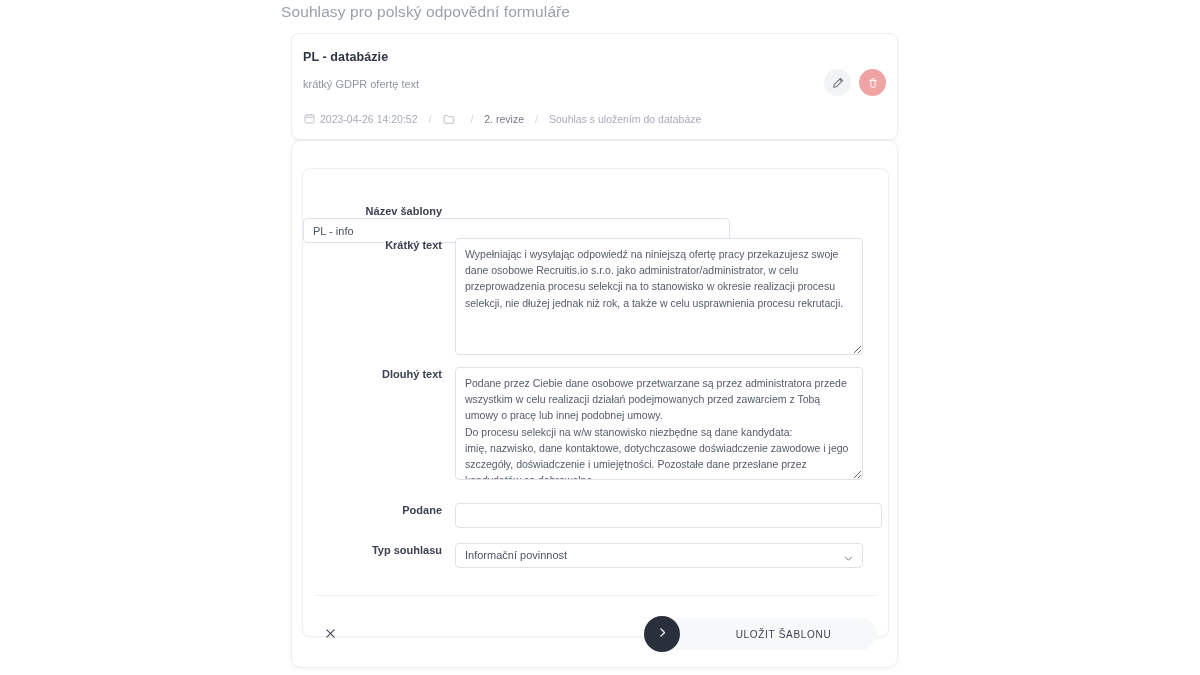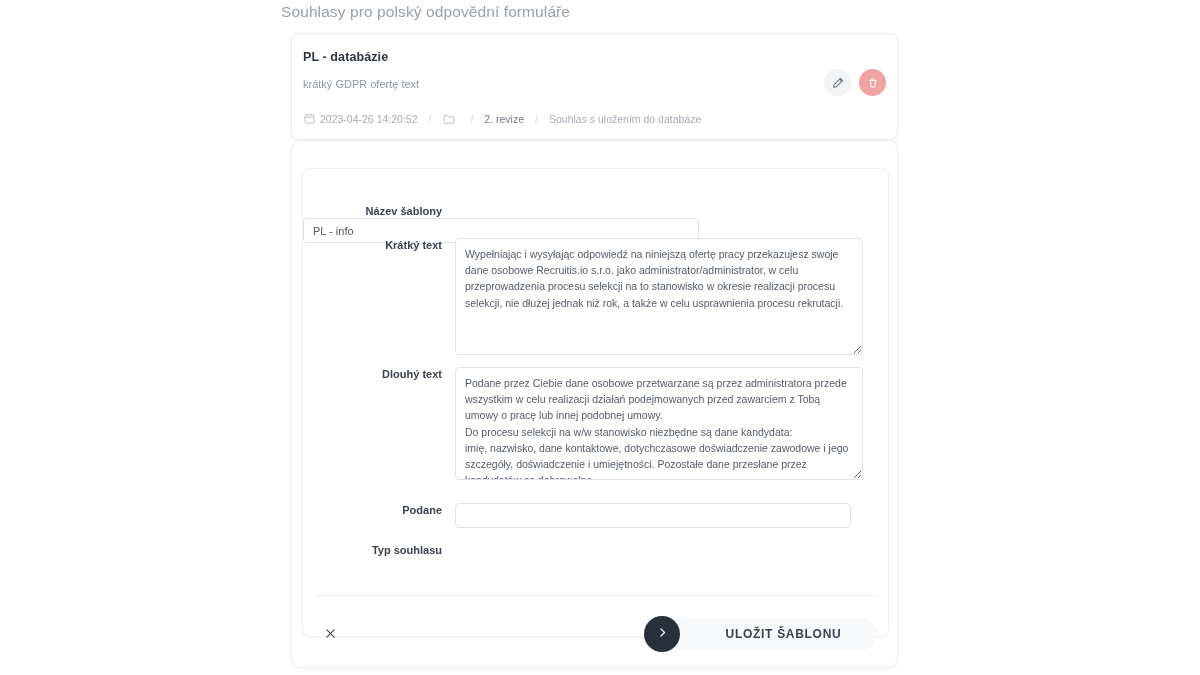--- a/index.html
+++ b/index.html
@@ -151,21 +151,21 @@
     padding-right: 13px;
     font-size: 11px;
     font-weight: bold;
     color: #3b4151;
     box-sizing: border-box;
     line-height: 14px;
   }
   .f-control { flex: 1; }
 
   .text-input {
-    width: 396px;
+    width: 427px;
     height: 25px;
     border: 1px solid #dfe2e8;
     border-radius: 4px;
     background: #ffffff;
     box-sizing: border-box;
     font-family: "Liberation Sans", sans-serif;
     font-size: 11px;
     color: #4d5462;
     padding: 0 9px;
     outline: none;
@@ -264,22 +264,22 @@
     width: 213px;
     height: 32px;
     background: #f7f8f9;
     border-radius: 16px;
     display: flex;
     align-items: center;
     justify-content: center;
     cursor: pointer;
   }
   .save-pill-label {
-    font-size: 12px;
-    font-weight: bold;
+    font-size: 10px;
+    font-weight: normal;
     color: #3b4151;
     letter-spacing: 0.7px;
     padding-left: 26px;
   }
   .save-circle {
     position: absolute;
     left: 0;
     top: 0;
     width: 36px;
     height: 36px;
@@ -376,20 +376,32 @@
 
       <div class="form-row" style="left:0; top:334px;">
         <div class="f-label">Podane</div>
         <div class="f-control">
           <input class="text-input" type="text" value="" style="">
         </div>
       </div>
 
       <div class="form-row" style="left:0; top:374px;">
         <div class="f-label">Typ souhlasu</div>
+        <div class="f-control">
+          <div class="select-wrap">
+            <select class="select-box">
+              <option>Informační povinnost</option>
+            </select>
+            <span class="select-chevron">
+              <svg width="11" height="11" viewBox="0 0 16 16" fill="none" stroke="currentColor" stroke-width="1.4" stroke-linecap="round" stroke-linejoin="round">
+                <polyline points="3.5,6 8,10.5 12.5,6"></polyline>
+              </svg>
+            </span>
+          </div>
+        </div>
       </div>
 
       <div class="divider"></div>
 
       <div class="footer">
         <span class="close-x">
           <svg width="13" height="13" viewBox="0 0 16 16" fill="none" stroke="currentColor" stroke-width="1.3" stroke-linecap="round">
             <line x1="3.5" y1="3.5" x2="12.5" y2="12.5"></line>
             <line x1="12.5" y1="3.5" x2="3.5" y2="12.5"></line>
           </svg>

